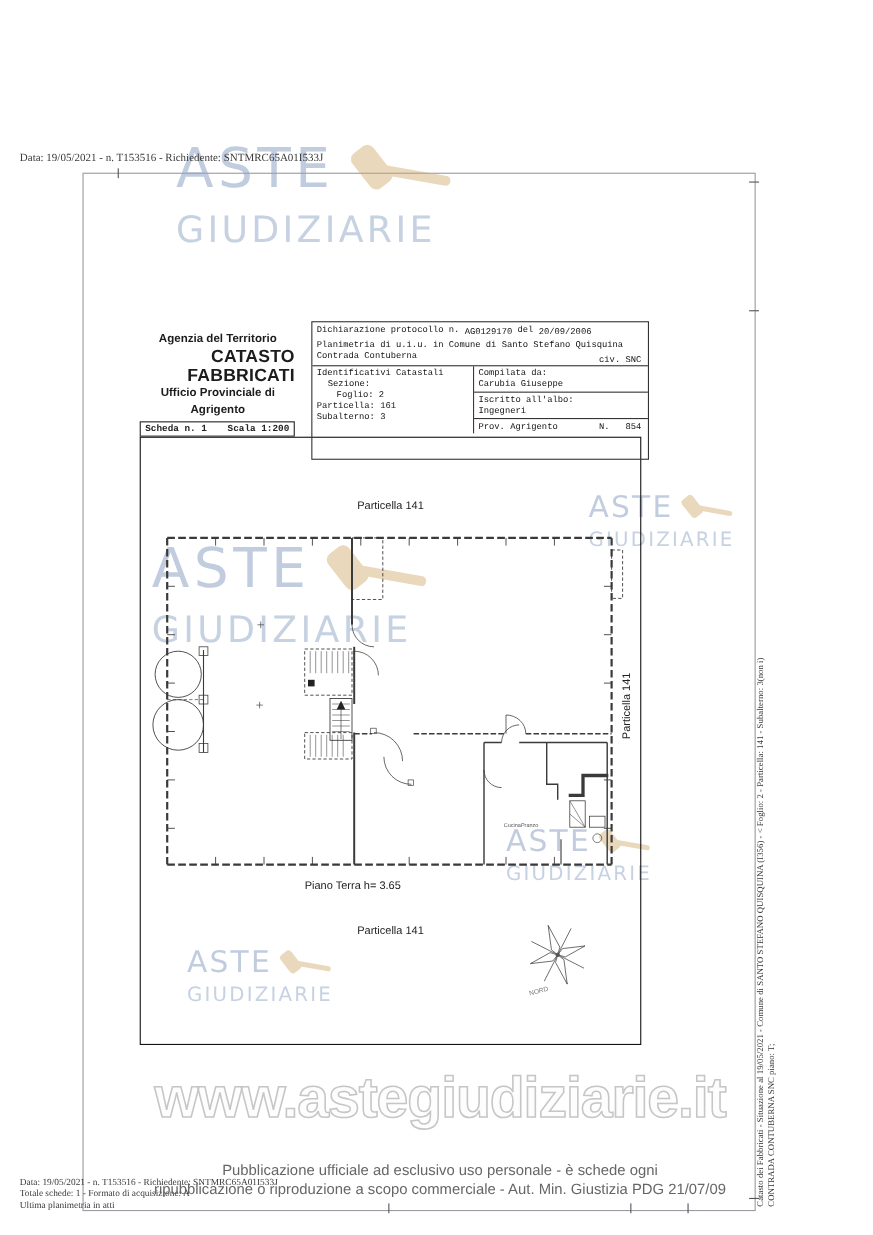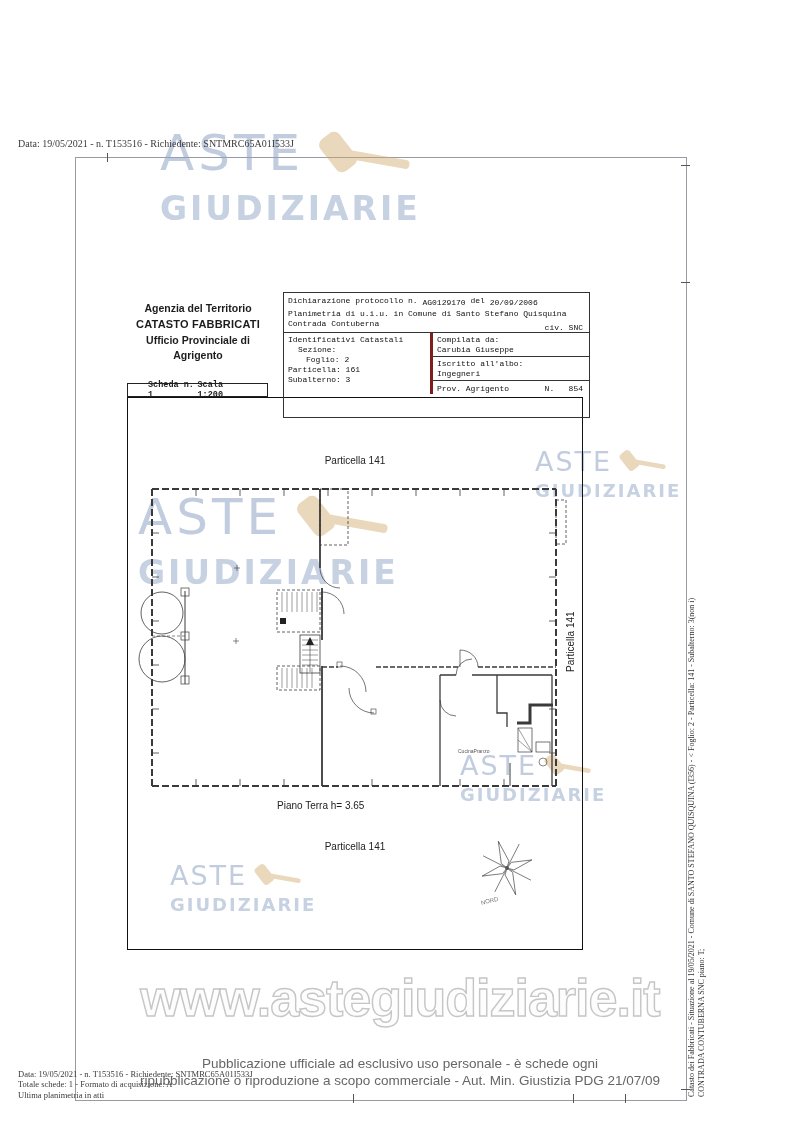--- a/index.html
+++ b/index.html
@@ -13,60 +13,60 @@
   .tick{position:absolute;background:#555;z-index:2;}
 
   
   .note{position:absolute;font-size:10px;color:#3a3a3a;white-space:nowrap;z-index:4;}
   .note-sm{position:absolute;font-size:8.5px;color:#3a3a3a;white-space:nowrap;z-index:4;}
 
   
   .agency{position:absolute;left:128px;top:301px;width:140px;text-align:center;
           font-family:"Liberation Sans",sans-serif;font-weight:bold;color:#1c1c1c;z-index:5;}
   .agency .l1,.agency .l3,.agency .l4{font-size:10.5px;line-height:15px;}
-  .agency .l2{font-size:11px;line-height:17px;letter-spacing:.2px;}
+  .agency .l2{font-size:16px;line-height:17px;letter-spacing:.2px;text-align:right;}
 
   
   .scheda{position:absolute;left:127px;top:383px;width:141px;height:14px;border:1px solid #222;
           font-family:"Liberation Mono","DejaVu Sans Mono",monospace;font-weight:bold;font-size:8.5px;
-          display:flex;justify-content:space-between;align-items:center;padding:0 20px;box-sizing:border-box;
+          display:flex;justify-content:space-between;align-items:center;padding:0 4px;box-sizing:border-box;
           background:#fff;z-index:5;}
 
   
   .decl{position:absolute;left:283px;top:292px;width:307px;height:126px;border:1px solid #333;
         font-family:"Liberation Mono","DejaVu Sans Mono",monospace;font-size:8px;line-height:10px;
         box-sizing:border-box;color:#111;z-index:5;background:transparent;}
   .decl .pad{padding:3px 4px 0 4px;}
   .decl .val{position:relative;top:2px;}
   .decl .rowciv{display:flex;justify-content:space-between;padding:0 6px 0 4px;}
   .decl .hline{border-top:1px solid #333;margin-top:3px;}
   .decl .cols{display:flex;}
   .decl .colL{width:146px;padding:2px 0 0 4px;box-sizing:border-box;}
-  .decl .colR{flex:1;border-left:3px solid #7f1d1d;box-sizing:border-box;}
+  .decl .colR{flex:1;border-left:1px solid #7f1d1d;box-sizing:border-box;}
   .decl .colR .grp{padding:2px 4px 1px 4px;}
   .decl .colR .sep{border-top:1px solid #333;}
   .decl .ind1{padding-left:10px;}
   .decl .ind2{padding-left:18px;}
   .decl .provrow{display:flex;justify-content:space-between;padding:3px 6px 0 4px;}
 
   
   .planbox{position:absolute;left:127px;top:397px;width:456px;height:553px;border:1.5px solid #111;
            box-sizing:border-box;background:transparent;z-index:3;}
   .plan-label{position:absolute;font-family:"Liberation Sans",sans-serif;font-size:10px;color:#222;
               white-space:nowrap;z-index:4;}
   .plan-label-v{position:absolute;font-family:"Liberation Sans",sans-serif;font-size:10px;color:#222;
                 white-space:nowrap;transform:rotate(-90deg);transform-origin:0 0;z-index:4;}
   svg.plan{position:absolute;left:127px;top:397px;z-index:3;}
   .roomlbl{position:absolute;font-family:"Liberation Sans",sans-serif;font-size:5px;color:#555;z-index:4;}
 
   
   .wm{position:absolute;z-index:2;font-family:"DejaVu Sans",sans-serif;line-height:1;pointer-events:none;}
   .wm .row{display:flex;align-items:flex-start;}
   .wm .aste{color:rgba(142,164,197,0.55);letter-spacing:4px;font-weight:400;}
-  .wm .giud{color:rgba(142,164,197,0.50);letter-spacing:3px;font-weight:700;margin-top:2px;}
+  .wm .giud{color:rgba(142,164,197,0.50);letter-spacing:3px;font-weight:400;margin-top:2px;}
   .wm svg{overflow:visible;}
   .wm-big .aste{font-size:50px;}
   .wm-big .giud{font-size:33px;}
   .wm-sm .aste{font-size:27px;letter-spacing:2px;}
   .wm-sm .giud{font-size:18px;letter-spacing:2px;}
 
   
   .sitewm{position:absolute;left:100px;top:968px;width:600px;text-align:center;z-index:3;
           font-family:"Liberation Sans",sans-serif;font-weight:bold;font-size:52px;letter-spacing:-1px;
           color:#fdfdfd;-webkit-text-stroke:1.4px #c6c6c6;white-space:nowrap;}

